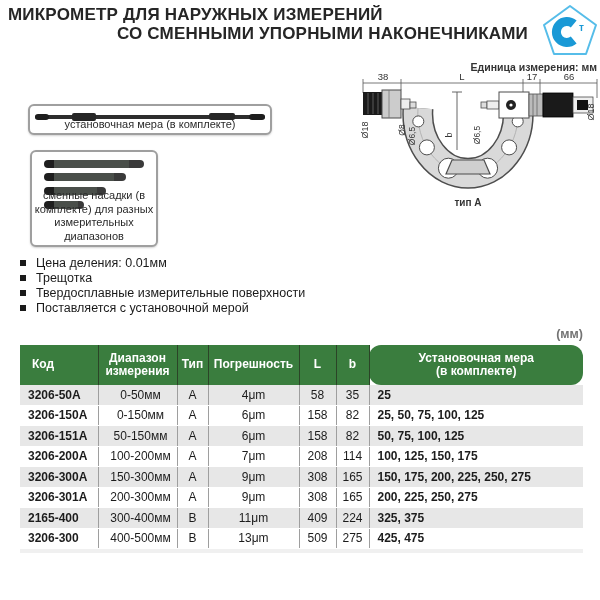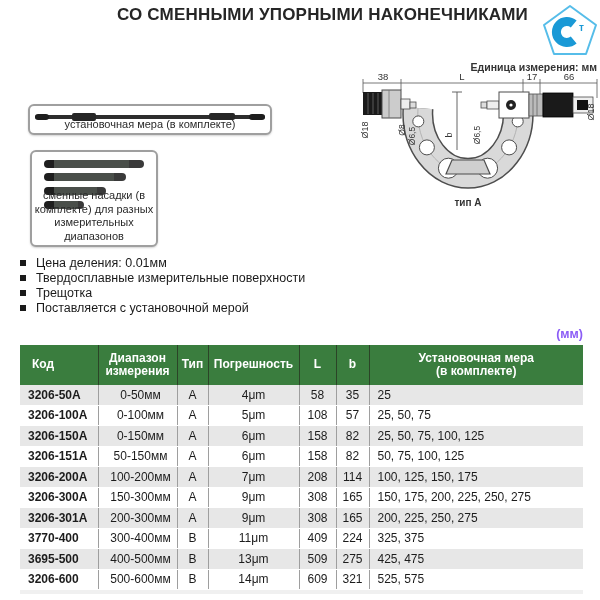--- a/index.html
+++ b/index.html
@@ -34,47 +34,48 @@
   .rod1 .cap-r{position:absolute;right:0;top:2px;width:16px;height:6px;background:#1e1e1e;border-radius:3px;}
   .anvil-rod{position:absolute;left:12px;height:8px;border-radius:4px;
              background:linear-gradient(90deg,#1e1e1e 0 10px,#4a4f4a 10px 85%,#3a3a3a 85%);}
   
   .features{position:absolute;left:20px;top:256px;list-style:none;margin:0;padding:0;}
   .features li{position:relative;padding-left:16px;font-size:12.5px;line-height:15px;color:#1a1a1a;}
   .features .sq{position:absolute;left:0;top:4px;width:6px;height:6px;background:#1a1a1a;}
 
   
   .units-note{position:absolute;left:480px;top:327px;width:103px;text-align:right;
-              font-size:12.5px;font-weight:bold;color:#8b5cf6;}
+              font-size:12.5px;font-weight:bold;color:#737373;}
 
   
   .spec{position:absolute;left:20px;top:345px;}
   table{border-collapse:collapse;table-layout:fixed;width:563px;}
   thead th{background:var(--green);color:#fff;font-size:12px;font-weight:bold;height:40px;
            border-right:1px solid var(--green-div);white-space:pre-line;line-height:13.5px;
            vertical-align:middle;padding:0;}
   thead th.c0{text-align:left;padding-left:12px;}
-  thead th:last-child{border-right:none;}
+  thead th:last-child{border-right:none;border-radius:12px;}
   tbody td{font-size:12px;height:19.5px;border-right:1px solid #9e9e9e;border-bottom:1px solid #fff;
            vertical-align:middle;padding:0;color:#1c1c1c;}
-  tbody td:last-child{border-right:none;}
+  tbody td:last-child{border-right:none;font-weight:bold;}
   tbody tr:nth-child(odd){background:var(--row-alt);}
   td.c0{font-weight:bold;text-align:left;padding-left:8px;}
   td.c1{text-align:center;padding-left:6px;}
   td.c2,td.c3,td.c4,td.c5{text-align:center;}
   td.c6{text-align:left;padding-left:8px;}
   .spec{border-bottom:4px solid #f0f0f0;}
   table{border-bottom:1px solid #b5b5b5;}
 </style>
 </head>
 <body>
 
 <div id="canvas">
 
   <h1 class="title" style="margin:0;">
+    <span>МИКРОМЕТР ДЛЯ НАРУЖНЫХ ИЗМЕРЕНИЙ</span>
     <span class="l2">СО СМЕННЫМИ УПОРНЫМИ НАКОНЕЧНИКАМИ</span>
   </h1>
 
   <svg class="logo" viewBox="0 0 58 56">
     <polygon points="29,3 55,22 45,51 13,51 3,22" fill="#ffffff" stroke="#56bde9" stroke-width="2" stroke-linejoin="round"></polygon>
     <path d="M 32.7 21 A 10.5 10.5 0 1 0 32.7 37" fill="none" stroke="#1a99d6" stroke-width="9"></path>
     <text x="38" y="28" font-size="10" font-weight="bold" fill="#1a99d6">т</text>
   </svg>
 
   <svg class="drawing" viewBox="0 0 265 150">
@@ -164,22 +165,22 @@
     <div class="anvil-rod" style="top:35px;width:62px;"></div>
     <div class="anvil-rod" style="top:49px;width:40px;"></div>
     <div class="caption">сменные насадки (в
 комплекте) для разных
 измерительных диапазонов</div>
   </div>
 
   <ul class="features">
       <li><span class="sq"></span></li>
       <li><span class="sq"></span><span>Цена деления: 0.01мм</span></li>
+      <li><span class="sq"></span><span>Трещотка</span></li>
       <li><span class="sq"></span><span>Твердосплавные измерительные поверхности</span></li>
-      <li><span class="sq"></span><span>Трещотка</span></li>
       <li><span class="sq"></span><span>Поставляется с установочной мерой</span></li>
     </ul>
 
   <div class="units-note">(мм)</div>
 
   <div class="spec">
     <table>
       <colgroup>
         <col style="width:78px">
           <col style="width:79px">
@@ -206,29 +207,20 @@
           <tr>
             <td class="c0">3206-50A</td>
             <td class="c1">0-50мм</td>
             <td class="c2">А</td>
             <td class="c3">4μm</td>
             <td class="c4">58</td>
             <td class="c5">35</td>
             <td class="c6">25</td>
           </tr>
           <tr>
-            <td class="c0">3206-100A</td>
-            <td class="c1">0-100мм</td>
-            <td class="c2">А</td>
-            <td class="c3">5μm</td>
-            <td class="c4">108</td>
-            <td class="c5">57</td>
-            <td class="c6">25, 50, 75</td>
-          </tr>
-          <tr>
             <td class="c0">3206-150A</td>
             <td class="c1">0-150мм</td>
             <td class="c2">А</td>
             <td class="c3">6μm</td>
             <td class="c4">158</td>
             <td class="c5">82</td>
             <td class="c6">25, 50, 75, 100, 125</td>
           </tr>
           <tr>
             <td class="c0">3206-151A</td>
@@ -260,43 +252,34 @@
           <tr>
             <td class="c0">3206-301A</td>
             <td class="c1">200-300мм</td>
             <td class="c2">А</td>
             <td class="c3">9μm</td>
             <td class="c4">308</td>
             <td class="c5">165</td>
             <td class="c6">200, 225, 250, 275</td>
           </tr>
           <tr>
-            <td class="c0">3770-400</td>
+            <td class="c0">2165-400</td>
             <td class="c1">300-400мм</td>
             <td class="c2">В</td>
             <td class="c3">11μm</td>
             <td class="c4">409</td>
             <td class="c5">224</td>
             <td class="c6">325, 375</td>
           </tr>
           <tr>
-            <td class="c0">3695-500</td>
+            <td class="c0">3206-300</td>
             <td class="c1">400-500мм</td>
             <td class="c2">В</td>
             <td class="c3">13μm</td>
             <td class="c4">509</td>
             <td class="c5">275</td>
             <td class="c6">425, 475</td>
           </tr>
-          <tr>
-            <td class="c0">3206-600</td>
-            <td class="c1">500-600мм</td>
-            <td class="c2">В</td>
-            <td class="c3">14μm</td>
-            <td class="c4">609</td>
-            <td class="c5">321</td>
-            <td class="c6">525, 575</td>
-          </tr>
         </tbody>
     </table>
   </div>
 
 </div>
 
 </body></html>

